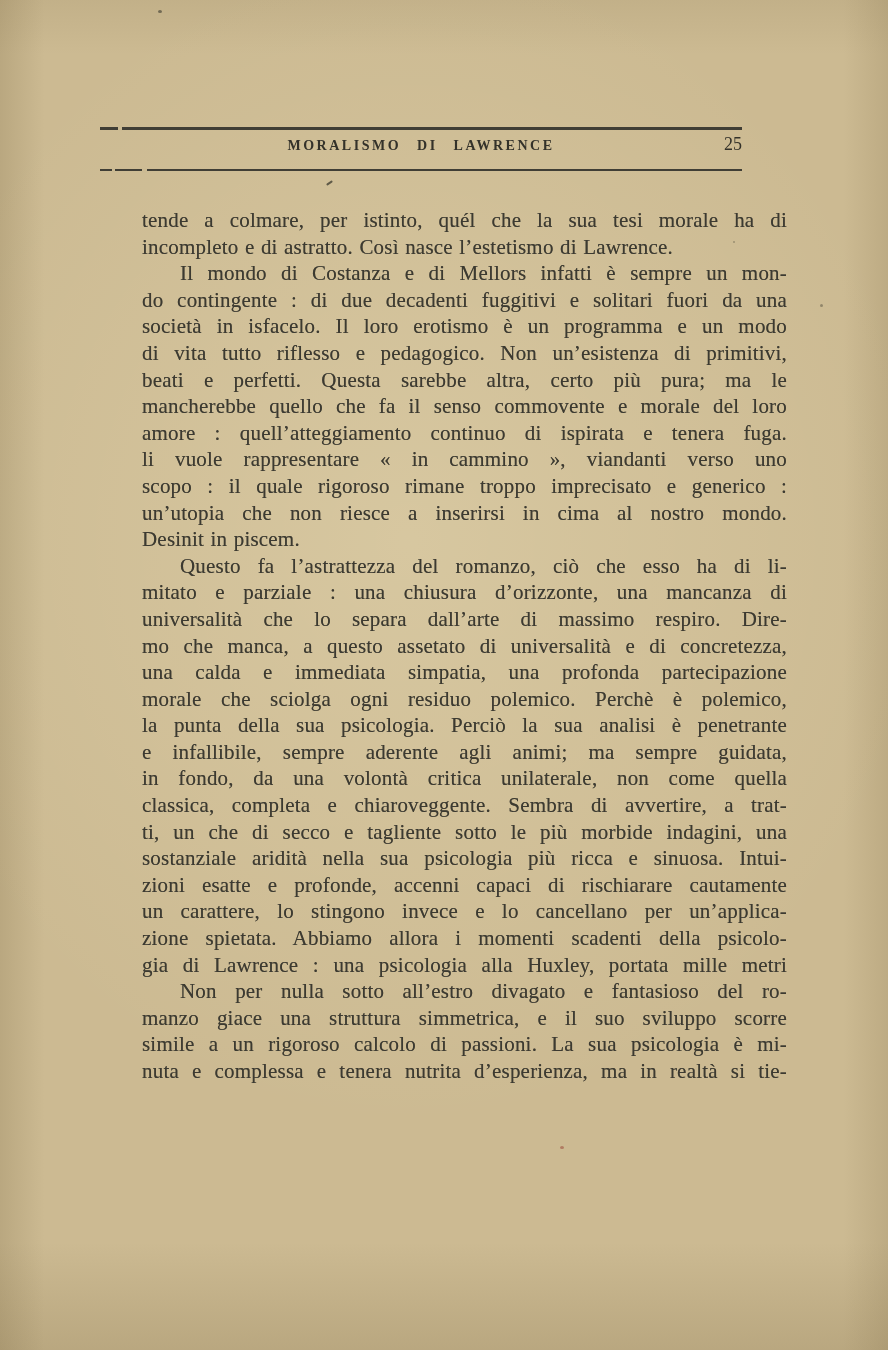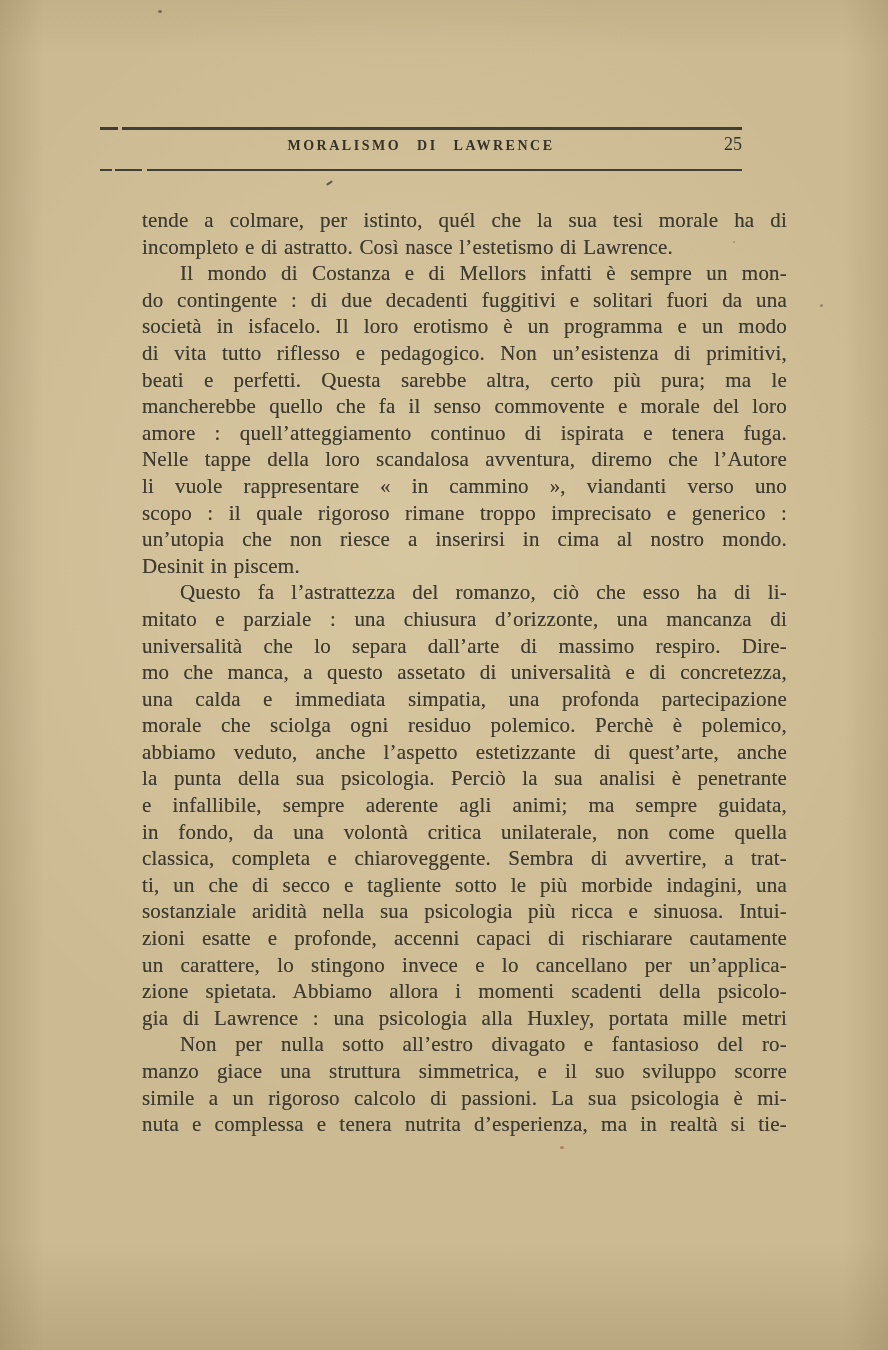--- a/index.html
+++ b/index.html
@@ -65,34 +65,32 @@
       <div class="line endline">incompleto e di astratto. Così nasce l’estetismo di Lawrence.</div>
     </div>
     <div class="paragraph">
       <div class="line indent">Il mondo di Costanza e di Mellors infatti è sempre un mon-</div>
       <div class="line">do contingente : di due decadenti fuggitivi e solitari fuori da una</div>
       <div class="line">società in isfacelo. Il loro erotismo è un programma e un modo</div>
       <div class="line">di vita tutto riflesso e pedagogico. Non un’esistenza di primitivi,</div>
       <div class="line">beati e perfetti. Questa sarebbe altra, certo più pura; ma le</div>
       <div class="line">mancherebbe quello che fa il senso commovente e morale del loro</div>
       <div class="line">amore : quell’atteggiamento continuo di ispirata e tenera fuga.</div>
-      <div class="line">Nelle tappe della loro scandalosa avventura, diremo che l’Autore</div>
       <div class="line">li vuole rappresentare « in cammino », viandanti verso uno</div>
       <div class="line">scopo : il quale rigoroso rimane troppo imprecisato e generico :</div>
       <div class="line">un’utopia che non riesce a inserirsi in cima al nostro mondo.</div>
       <div class="line endline italic">Desinit in piscem.</div>
     </div>
     <div class="paragraph">
       <div class="line indent">Questo fa l’astrattezza del romanzo, ciò che esso ha di li-</div>
       <div class="line">mitato e parziale : una chiusura d’orizzonte, una mancanza di</div>
       <div class="line">universalità che lo separa dall’arte di massimo respiro. Dire-</div>
       <div class="line">mo che manca, a questo assetato di universalità e di concretezza,</div>
       <div class="line">una calda e immediata simpatia, una profonda partecipazione</div>
       <div class="line">morale che sciolga ogni residuo polemico. Perchè è polemico,</div>
-      <div class="line">abbiamo veduto, anche l’aspetto estetizzante di quest’arte, anche</div>
       <div class="line">la punta della sua psicologia. Perciò la sua analisi è penetrante</div>
       <div class="line">e infallibile, sempre aderente agli animi; ma sempre guidata,</div>
       <div class="line">in fondo, da una volontà critica unilaterale, non come quella</div>
       <div class="line">classica, completa e chiaroveggente. Sembra di avvertire, a trat-</div>
       <div class="line">ti, un che di secco e tagliente sotto le più morbide indagini, una</div>
       <div class="line">sostanziale aridità nella sua psicologia più ricca e sinuosa. Intui-</div>
       <div class="line">zioni esatte e profonde, accenni capaci di rischiarare cautamente</div>
       <div class="line">un carattere, lo stingono invece e lo cancellano per un’applica-</div>
       <div class="line">zione spietata. Abbiamo allora i momenti scadenti della psicolo-</div>
       <div class="line">gia di Lawrence : una psicologia alla Huxley, portata mille metri</div>

